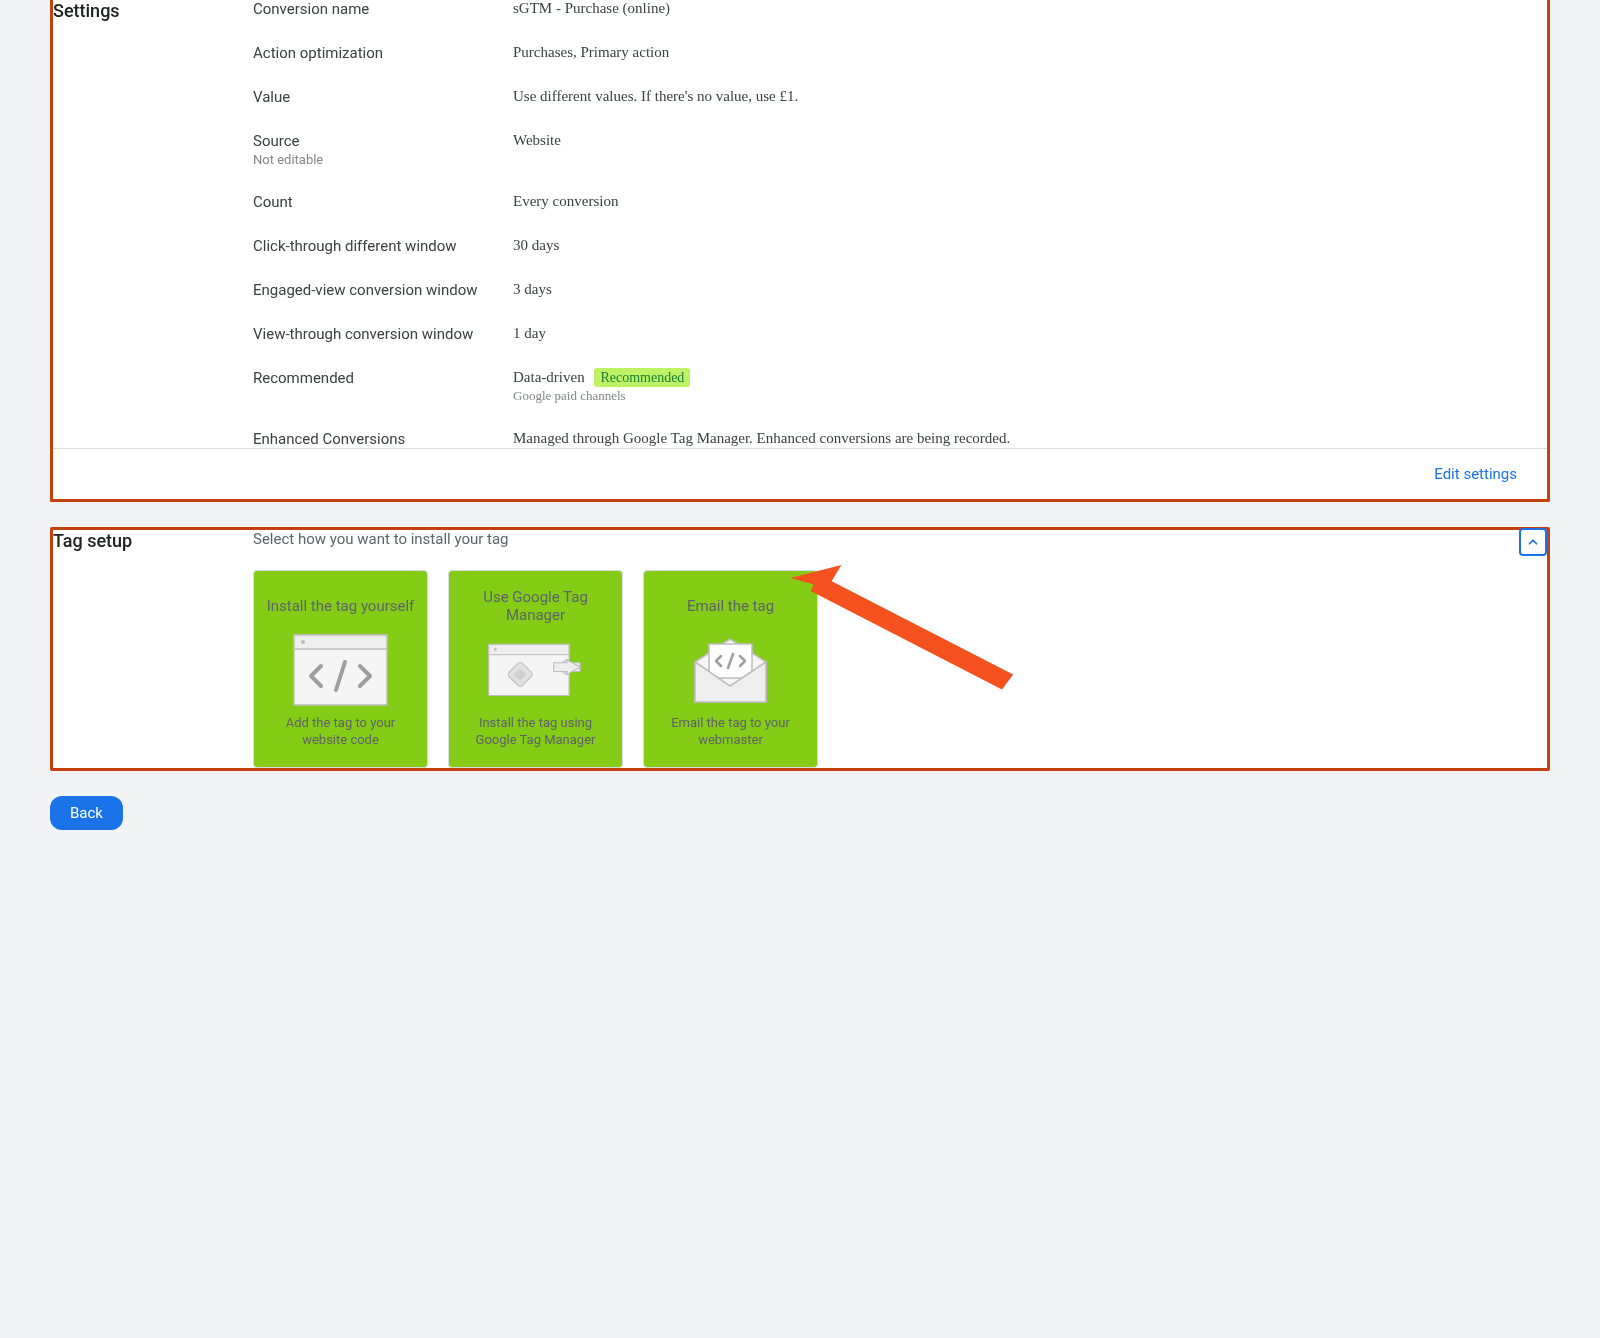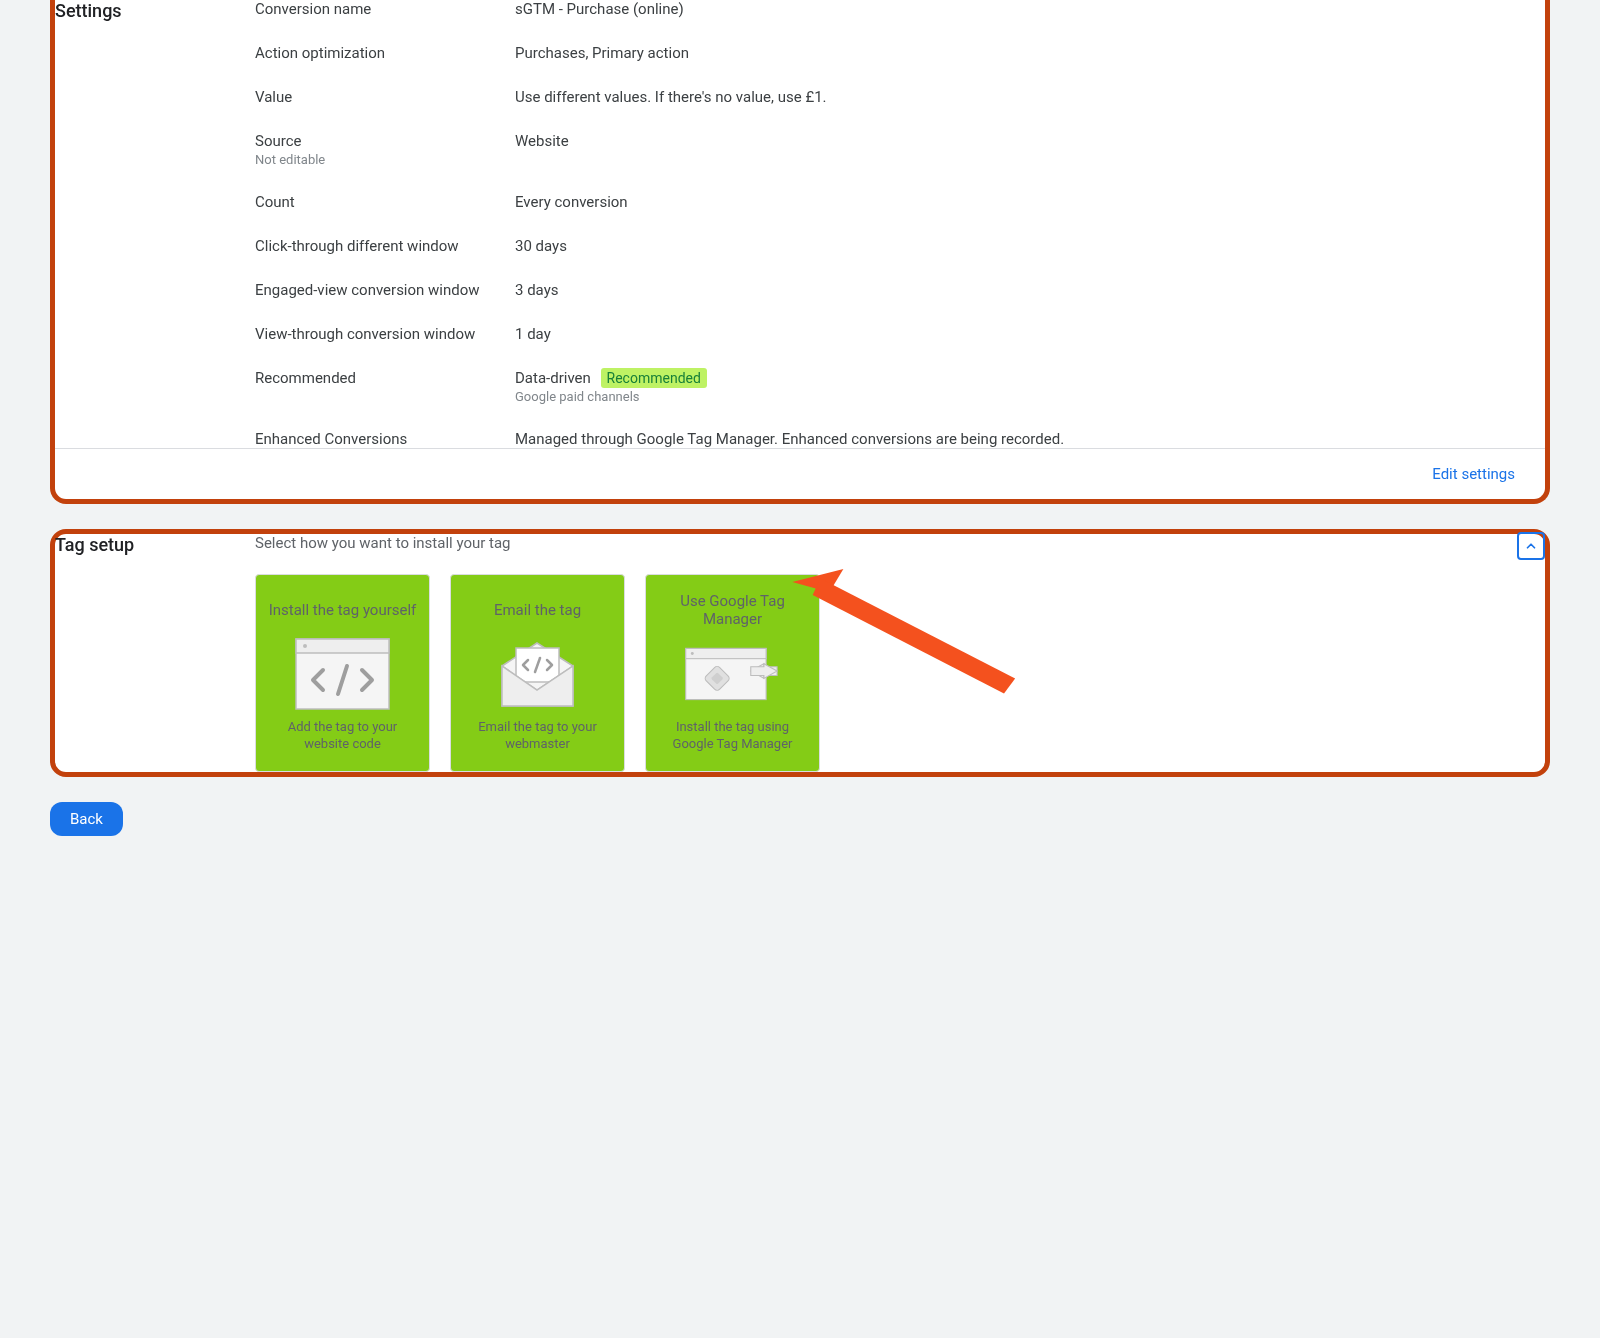--- a/index.html
+++ b/index.html
@@ -5,22 +5,22 @@
     * { box-sizing: border-box; margin: 0; padding: 0; }
     body {
       font-family: -apple-system, BlinkMacSystemFont, "Segoe UI", Roboto, Arial, sans-serif;
       background: #f1f3f4;
       color: #3c4043;
       padding: 0 50px 40px 50px;
       font-size: 15px;
     }
     .card {
       background: #fff;
-      border: 5px solid #c2410c;
-      border-radius: 16px;
+      border: 3px solid #c2410c;
+      border-radius: 2px;
       margin-bottom: 25px;
     }
     .settings-card {
       border-top-left-radius: 0;
       border-top-right-radius: 0;
       border-top: none;
       margin-top: 0;
     }
     .card-body {
     }
@@ -49,20 +49,21 @@
       flex-shrink: 0;
     }
     .sub-label {
       font-size: 13px;
       color: #80868b;
       margin-top: 2px;
     }
     .row-value {
       color: #3c4043;
       flex: 1;
+      font-family: Liberation Serif, serif;
     }
     .badge-recommended {
       background: #bef264;
       color: #188038;
       padding: 2px 6px;
       border-radius: 3px;
       font-size: 14px;
       margin-left: 6px;
     }
     .card-footer {
@@ -243,56 +244,56 @@
               <svg width="95" height="72" viewBox="0 0 95 72">
                 <rect x="1" y="1" width="93" height="70" fill="#f5f5f5" stroke="#bdbdbd" stroke-width="1.5"></rect>
                 <rect x="1" y="1" width="93" height="14" fill="#eeeeee" stroke="#bdbdbd" stroke-width="1.5"></rect>
                 <circle cx="10" cy="8" r="2" fill="#bdbdbd"></circle>
                 <polyline points="28,32 18,42 28,52" fill="none" stroke="#9e9e9e" stroke-width="4" stroke-linecap="round" stroke-linejoin="round"></polyline>
                 <polyline points="67,32 77,42 67,52" fill="none" stroke="#9e9e9e" stroke-width="4" stroke-linecap="round" stroke-linejoin="round"></polyline>
                 <line x1="52" y1="28" x2="43" y2="56" stroke="#9e9e9e" stroke-width="4" stroke-linecap="round"></line>
               </svg>
             </div>
             <div class="option-desc">Add the tag to your website code</div>
-          </div>
-
-          <div class="option-card">
-            <div class="option-title">Email the tag</div>
-            <div class="option-illus">
-              <svg width="95" height="72" viewBox="0 0 95 72">
-                <path d="M12 28 L47 5 L83 28 L83 68 L12 68 Z" fill="#f5f5f5" stroke="#bdbdbd" stroke-width="1.5"></path>
-                <rect x="26" y="10" width="43" height="34" fill="#ffffff" stroke="#bdbdbd" stroke-width="1.5"></rect>
-                <polyline points="38,22 33,27 38,32" fill="none" stroke="#9e9e9e" stroke-width="2.5" stroke-linecap="round" stroke-linejoin="round"></polyline>
-                <polyline points="57,22 62,27 57,32" fill="none" stroke="#9e9e9e" stroke-width="2.5" stroke-linecap="round" stroke-linejoin="round"></polyline>
-                <line x1="50" y1="20" x2="45" y2="34" stroke="#9e9e9e" stroke-width="2.5" stroke-linecap="round"></line>
-                <path d="M12 28 L47 52 L83 28" fill="none" stroke="#bdbdbd" stroke-width="1.5"></path>
-                <path d="M12 68 L40 47 M83 68 L55 47" fill="none" stroke="#bdbdbd" stroke-width="1.5"></path>
-                <path d="M12 28 L12 68 L83 68 L83 28 L47 52 Z" fill="#eeeeee" stroke="#bdbdbd" stroke-width="1.5"></path>
-              </svg>
-            </div>
-            <div class="option-desc">Email the tag to your webmaster</div>
           </div>
 
           <div class="option-card">
             <div class="option-title">Use Google Tag Manager</div>
             <div class="option-illus">
               <svg width="130" height="72" viewBox="0 0 130 72">
                 <rect x="1" y="1" width="110" height="70" fill="#f5f5f5" stroke="#bdbdbd" stroke-width="1.5"></rect>
                 <rect x="1" y="1" width="110" height="14" fill="#eeeeee" stroke="#bdbdbd" stroke-width="1.5"></rect>
                 <circle cx="10" cy="8" r="2" fill="#bdbdbd"></circle>
                 <g transform="translate(44,42) rotate(45)">
                   <rect x="-13" y="-13" width="26" height="26" rx="5" fill="#e0e0e0" stroke="#bdbdbd" stroke-width="1.5"></rect>
                   <rect x="-6" y="-6" width="12" height="12" rx="2" fill="#cfcfcf"></rect>
                 </g>
                 <path d="M92 26 L110 26 L110 22 L128 32 L110 42 L110 38 L92 38 Z" fill="#eeeeee" stroke="#bdbdbd" stroke-width="1.5" transform="scale(-1,1) translate(-218,0)"></path>
                 <path d="M126 32 L108 22 L108 26 L90 26 L90 38 L108 38 L108 42 Z" fill="#eeeeee" stroke="#bdbdbd" stroke-width="1.5"></path>
               </svg>
             </div>
             <div class="option-desc">Install the tag using Google Tag Manager</div>
           </div>
+
+          <div class="option-card">
+            <div class="option-title">Email the tag</div>
+            <div class="option-illus">
+              <svg width="95" height="72" viewBox="0 0 95 72">
+                <path d="M12 28 L47 5 L83 28 L83 68 L12 68 Z" fill="#f5f5f5" stroke="#bdbdbd" stroke-width="1.5"></path>
+                <rect x="26" y="10" width="43" height="34" fill="#ffffff" stroke="#bdbdbd" stroke-width="1.5"></rect>
+                <polyline points="38,22 33,27 38,32" fill="none" stroke="#9e9e9e" stroke-width="2.5" stroke-linecap="round" stroke-linejoin="round"></polyline>
+                <polyline points="57,22 62,27 57,32" fill="none" stroke="#9e9e9e" stroke-width="2.5" stroke-linecap="round" stroke-linejoin="round"></polyline>
+                <line x1="50" y1="20" x2="45" y2="34" stroke="#9e9e9e" stroke-width="2.5" stroke-linecap="round"></line>
+                <path d="M12 28 L47 52 L83 28" fill="none" stroke="#bdbdbd" stroke-width="1.5"></path>
+                <path d="M12 68 L40 47 M83 68 L55 47" fill="none" stroke="#bdbdbd" stroke-width="1.5"></path>
+                <path d="M12 28 L12 68 L83 68 L83 28 L47 52 Z" fill="#eeeeee" stroke="#bdbdbd" stroke-width="1.5"></path>
+              </svg>
+            </div>
+            <div class="option-desc">Email the tag to your webmaster</div>
+          </div>
         </div>
 
         <svg class="arrow-overlay" width="260" height="140" viewBox="0 0 260 140">
           <polygon points="0,14 55,0 40,25" fill="#f4511e"></polygon>
           <polygon points="30,10 240,118 228,134 22,28" fill="#f4511e"></polygon>
         </svg>
       </div>
     </div>
   </div>
 </div>

